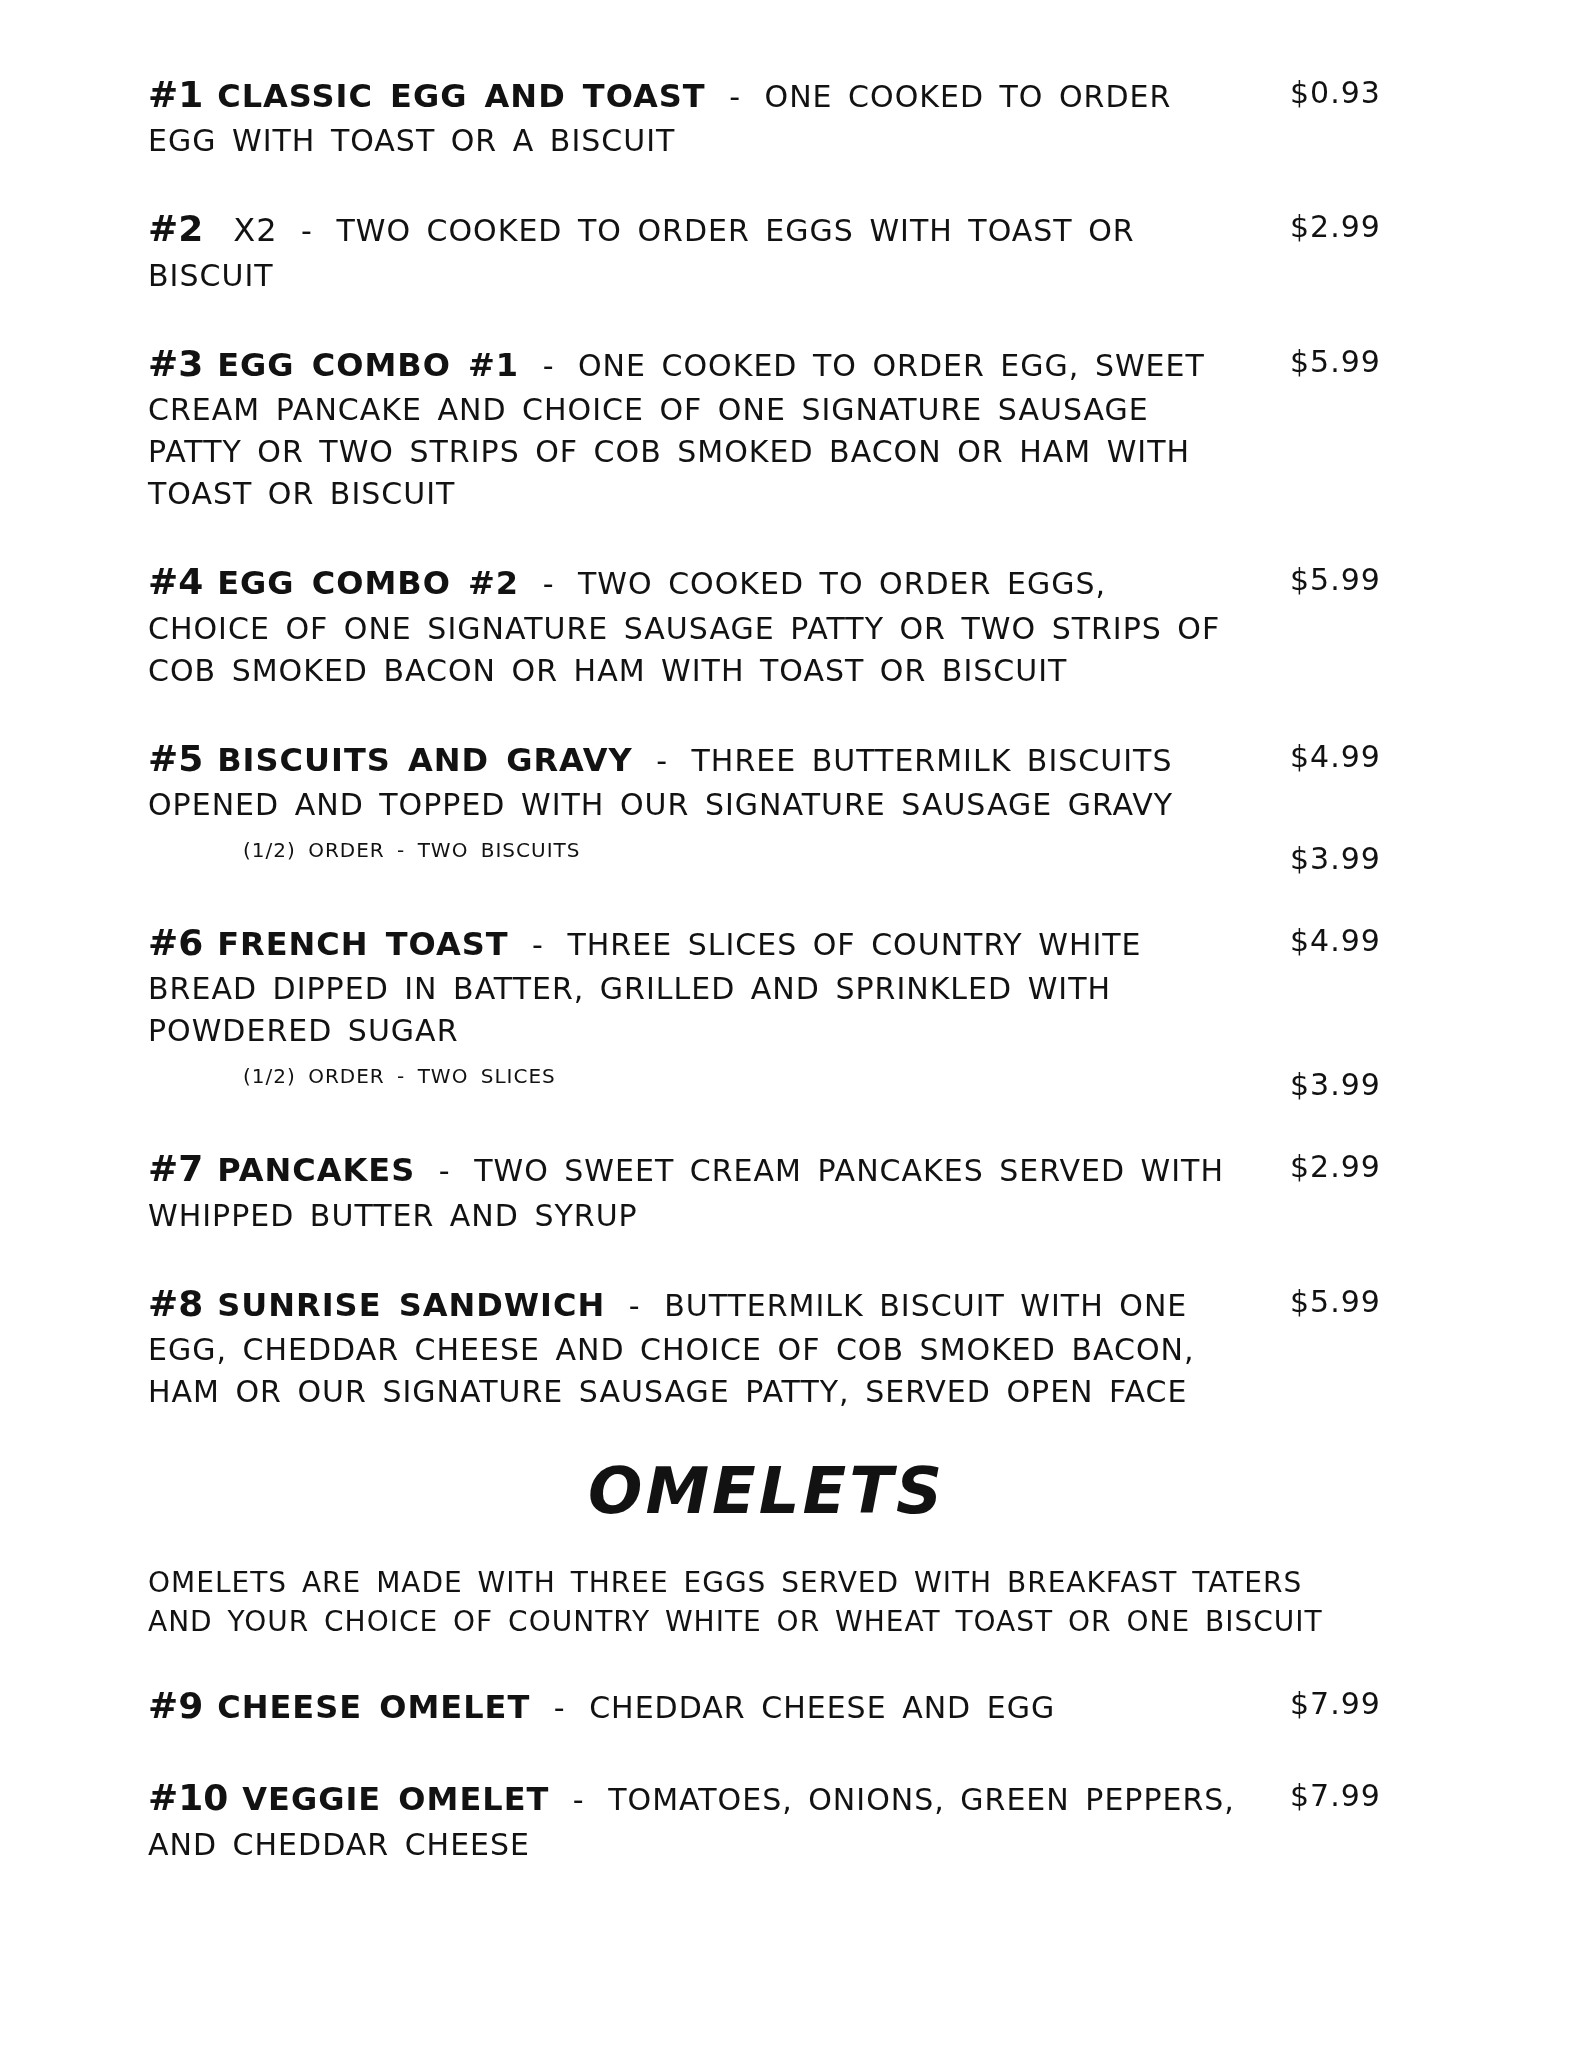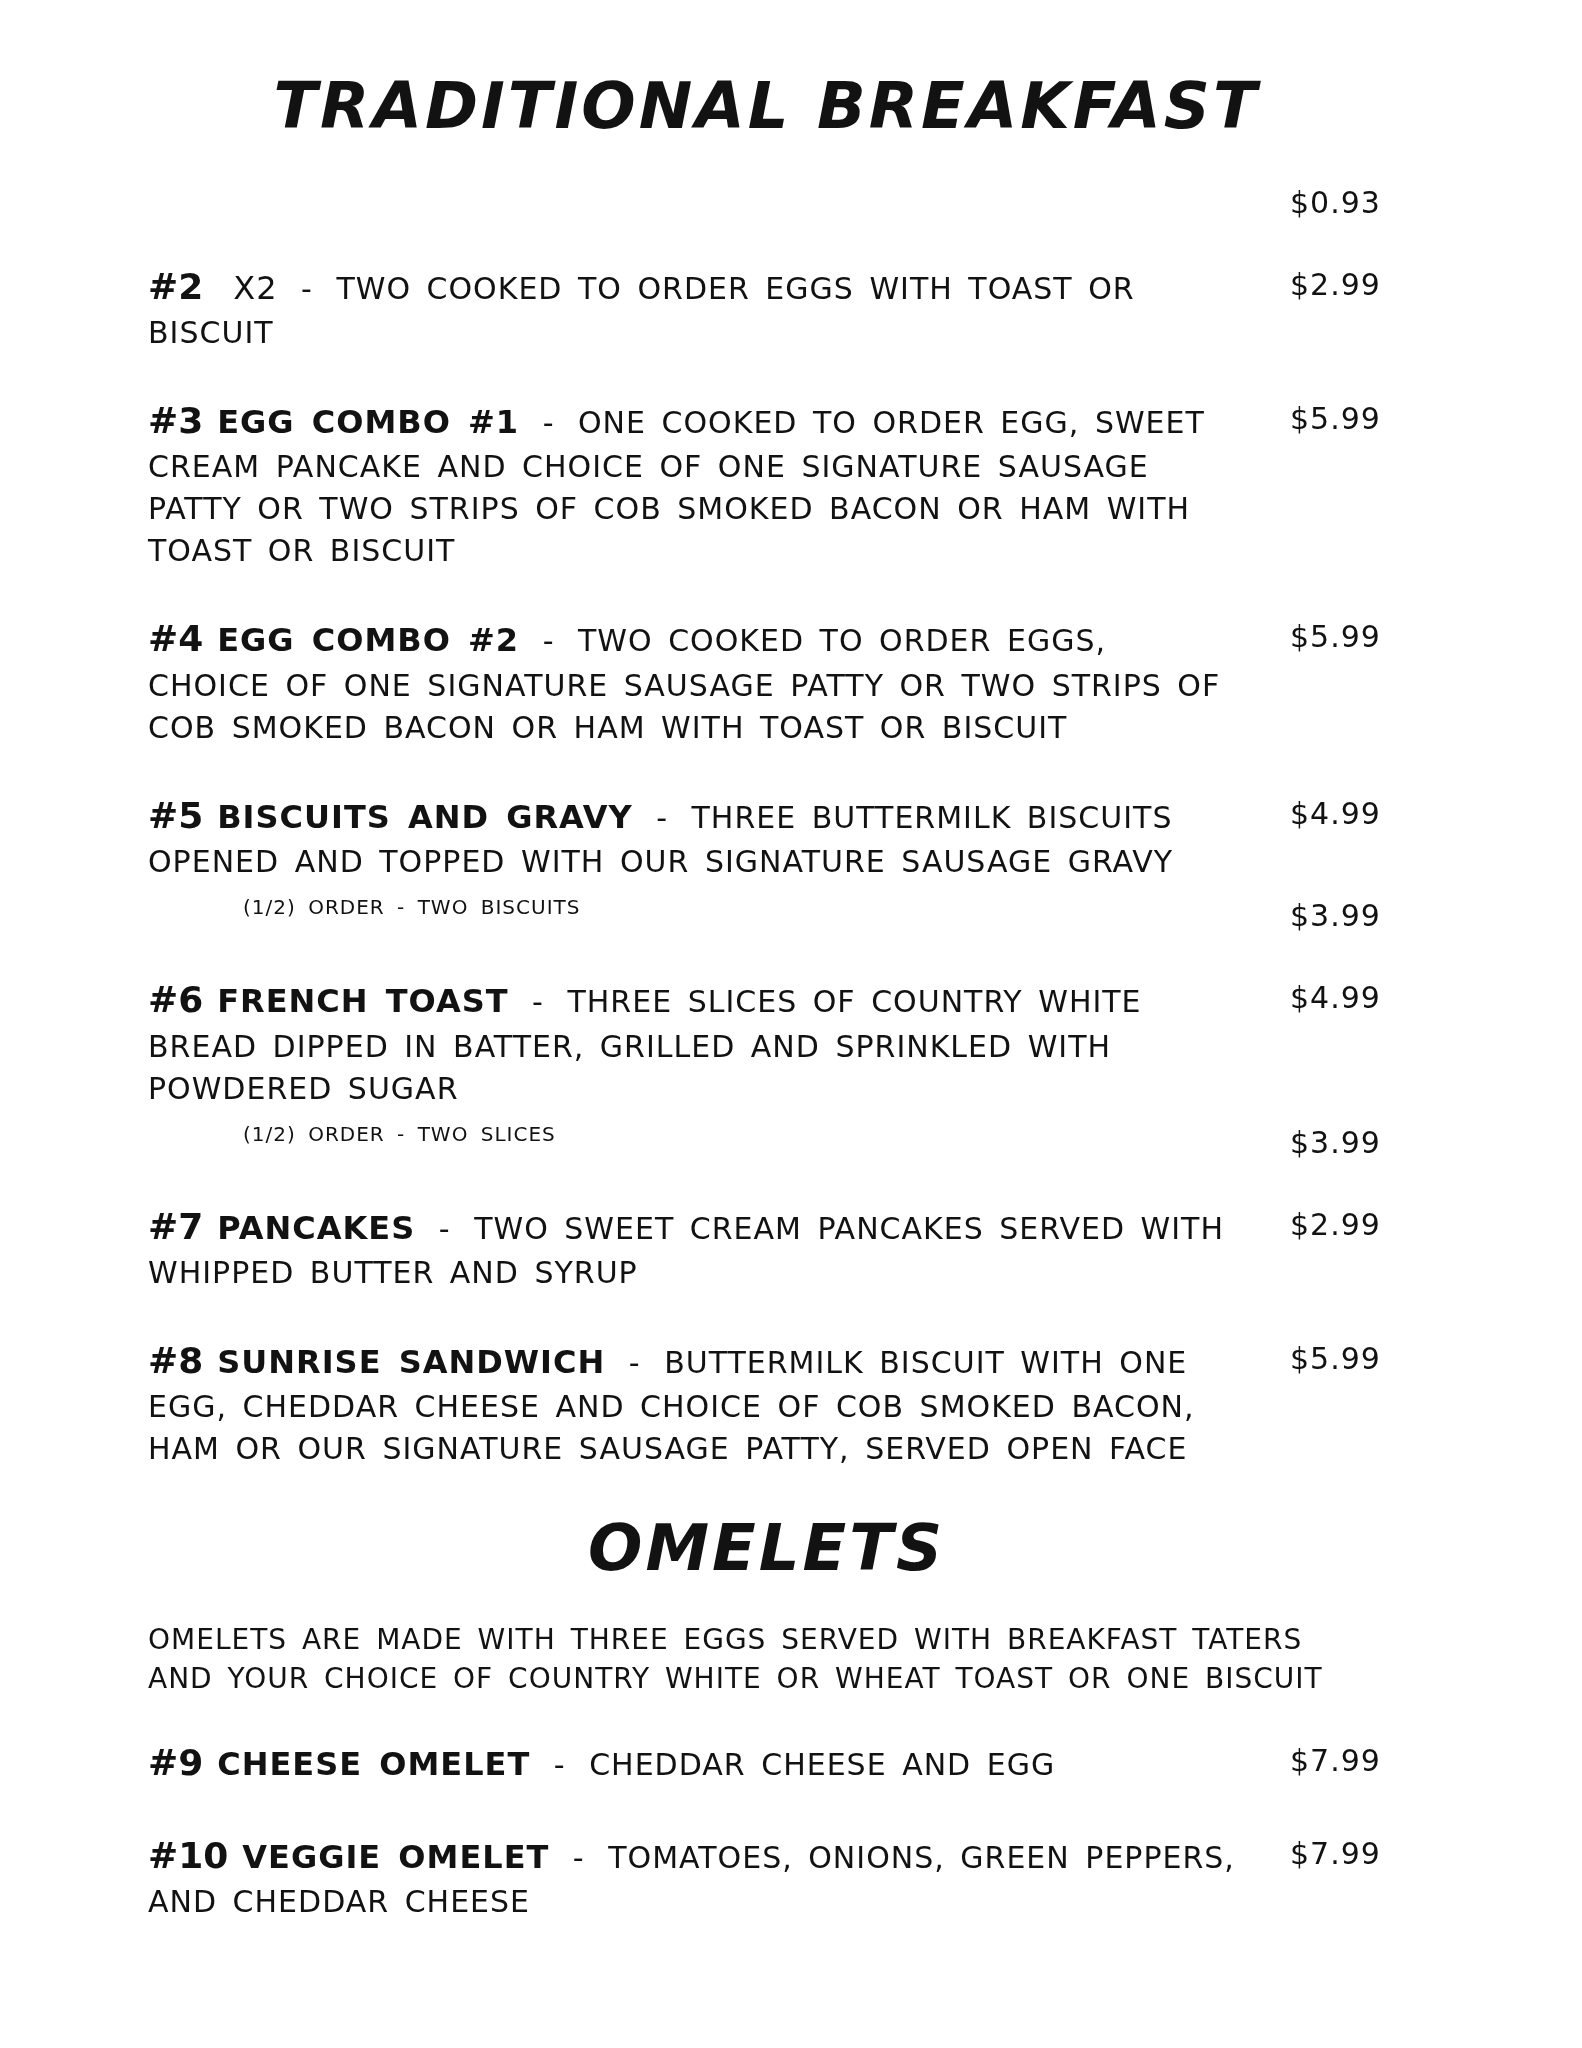--- a/index.html
+++ b/index.html
@@ -88,24 +88,24 @@
     word-spacing: 5px;
   }
 </style>
 </head>
 <body>
 
 <div class="page">
   <div class="content">
 
     <section>
-      <h1 class="section-title">TRADITIONAL BREAKFAST</h1>
       <div class="items">
           <div class="menu-item">
             <div class="item-row">
+              <div class="item-text"><span class="item-number">#1</span><span class="item-name">CLASSIC EGG AND TOAST</span><span class="item-sep"> - </span><span class="item-desc">ONE COOKED TO ORDER EGG WITH TOAST OR A BISCUIT</span></div>
               <div class="item-price">$0.93</div>
             </div>
           </div>
           <div class="menu-item">
             <div class="item-row">
               <div class="item-text"><span class="item-number">#2</span><span class="item-name script">X2</span><span class="item-sep"> - </span><span class="item-desc">TWO COOKED TO ORDER EGGS WITH TOAST OR BISCUIT</span></div>
               <div class="item-price">$2.99</div>
             </div>
           </div>
           <div class="menu-item">

